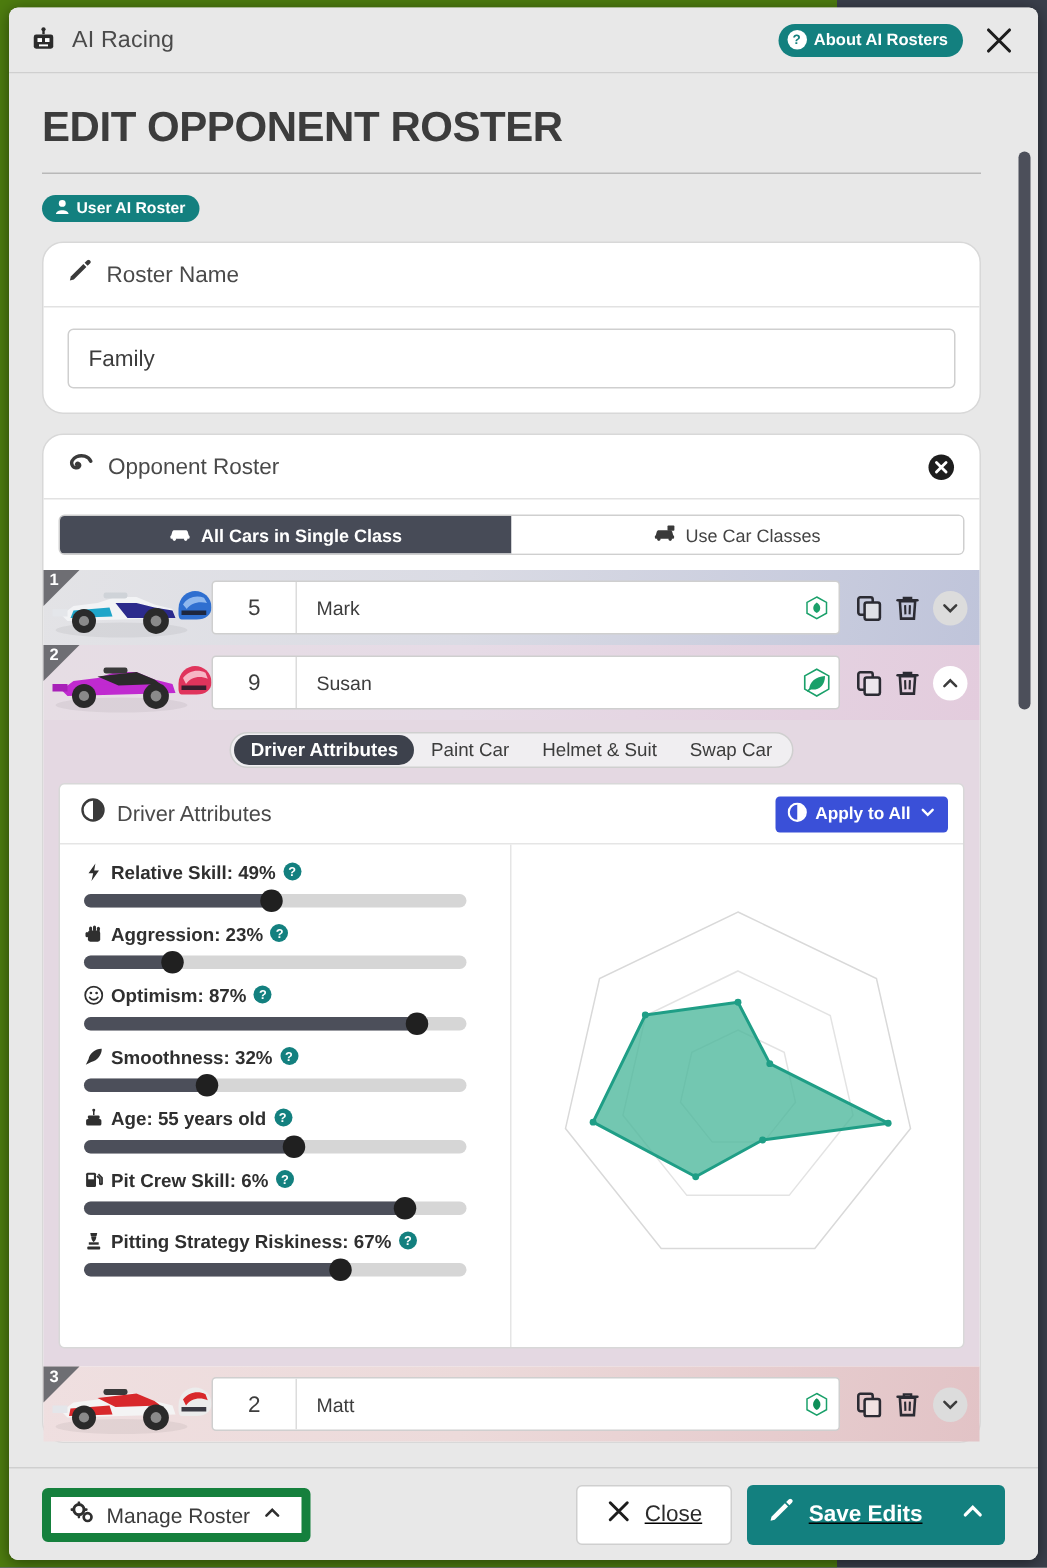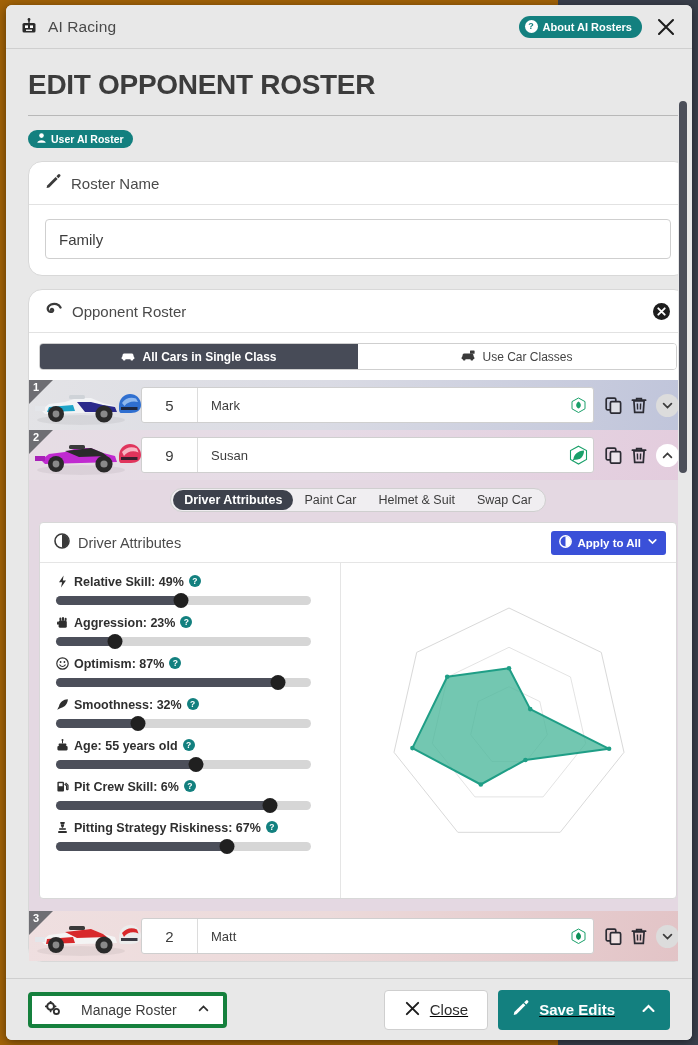--- a/index.html
+++ b/index.html
@@ -5,21 +5,21 @@
   * { box-sizing: border-box; margin: 0; padding: 0; }
   html, body {
     width: 698px; height: 1045px;
     font-family: "Liberation Sans", sans-serif;
     background: #3a3f4b;
     overflow: hidden;
   }
   .app {
     position: relative;
     width: 558px; height: 1045px;
-    background: #a16207;
+    background: #4d7c0f;
   }
   .window {
     position: absolute;
     left: 6px; top: 5px;
     width: 686px; height: 1035px;
     background: #e8e8e8;
     border-radius: 6px;
     overflow: hidden;
     display: flex; flex-direction: column;
     box-shadow: 0 2px 10px rgba(0,0,0,.45);
@@ -54,21 +54,21 @@
     line-height: 1;
   }
   .close-x {
     width: 28px; height: 28px;
     display: flex; align-items: center; justify-content: center;
     cursor: pointer;
   }
 
   
   .body-wrap { position: relative; flex: 1 1 auto; overflow: hidden; background: #e8e8e8; }
-  .scroller { position: absolute; inset: 0; padding: 0 4px 0 22px; overflow: hidden; }
+  .scroller { position: absolute; inset: 0; padding: 0 38px 0 22px; overflow: hidden; }
   .pagetitle {
     font-size: 28px; font-weight: bold; color: #3c3c3c;
     letter-spacing: -.3px; padding-top: 20px;
   }
   .title-rule { height: 1px; background: #b8b8b8; margin-top: 14px; }
   .user-chip {
     display: inline-flex; align-items: center; gap: 5px;
     background: #13807f; color: #fff;
     border-radius: 11px; height: 18px; padding: 0 9px;
     font-size: 10.5px; font-weight: bold; margin-top: 14px;
@@ -214,22 +214,22 @@
     cursor: pointer;
   }
 
   
   .footer {
     flex: 0 0 62px; height: 62px;
     background: #e8e8e8; border-top: 1px solid #cfcfcf;
     display: flex; align-items: center; padding: 0 22px;
   }
   .manage-btn {
-    background: #fff; border: 4px solid #15803d; border-radius: 4px;
-    height: 36px; padding: 0 13px; display: flex; align-items: center; gap: 20px;
+    background: #fff; border: 6px solid #15803d; border-radius: 4px;
+    height: 36px; padding: 0 13px; display: flex; align-items: center; gap: 8px;
     font-size: 14px; color: #3c3c3c; cursor: pointer;
     font-family: "Liberation Sans", sans-serif;
   }
   .foot-right { margin-left: auto; display: flex; align-items: center; gap: 10px; text-decoration: underline; }
   .close-btn {
     background: #fff; border: 1px solid #cfcfcf; border-radius: 4px;
     height: 40px; padding: 0 19px; display: flex; align-items: center; gap: 9px;
     font-size: 15px; color: #2c2c2c; cursor: pointer;
     font-family: "Liberation Sans", sans-serif;
   }

